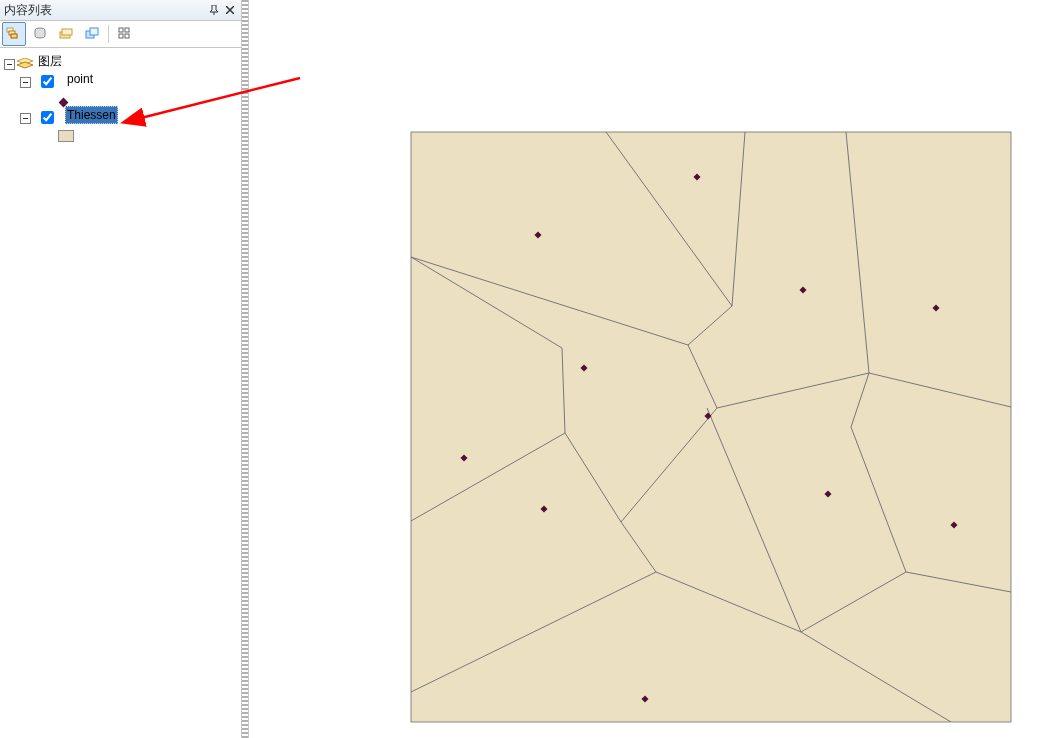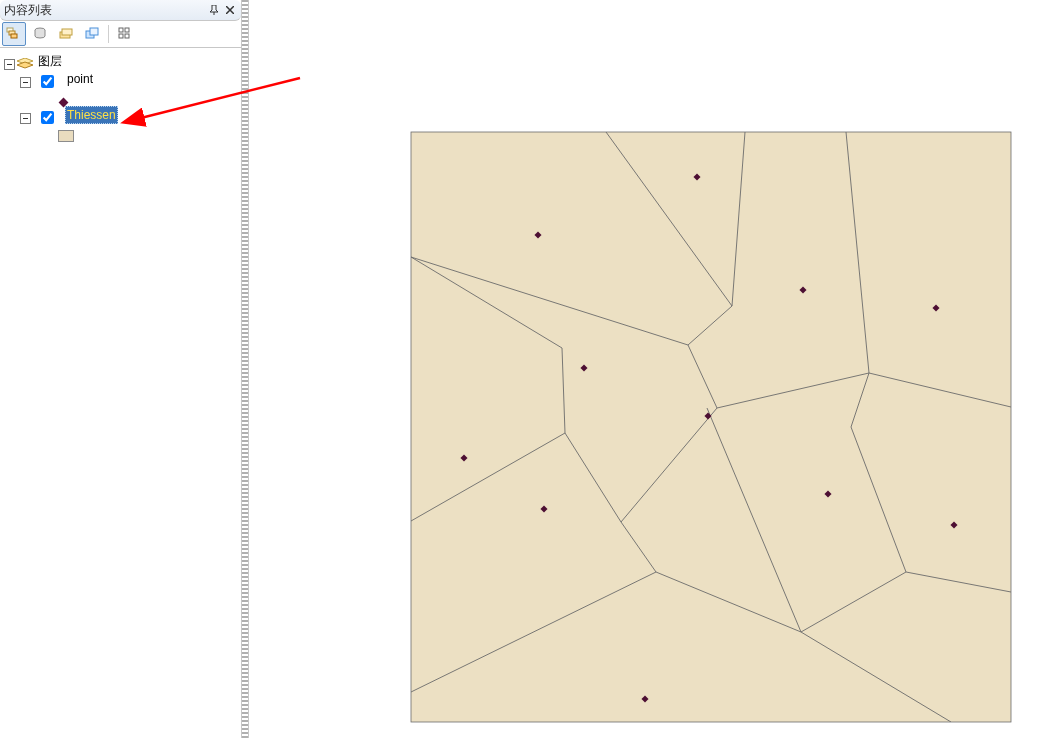--- a/index.html
+++ b/index.html
@@ -28,21 +28,20 @@
   }
   .toc-titlebar {
     height: 20px;
     line-height: 20px;
     background: linear-gradient(#f5f8fc, #e5ecf5);
     border-bottom: 1px solid #c7c7c7;
     display: flex;
     align-items: center;
     padding: 0 4px;
     color: #2a2a2a;
-    border-radius: 6px;
   }
   .toc-title {
     flex: 1;
     white-space: nowrap;
     overflow: hidden;
   }
   .toc-titlebar .pin-icon,
   .toc-titlebar .close-icon {
     width: 14px;
     height: 14px;
@@ -140,21 +139,21 @@
     height: 10px;
     background: #e9dcbf;
     border: 1px solid #8c8c8c;
     display: inline-block;
   }
   .layer-label {
     padding: 0 2px;
   }
   .layer-label.selected {
     background: #3a74b8;
-    color: #fde047;
+    color: #000000;
     outline: 1px dotted #b7d4f1;
     outline-offset: -1px;
   }
   
   .ind-0 { padding-left: 2px; }
   .ind-1 { padding-left: 18px; gap: 8px; }
   .ind-2 { padding-left: 56px; }
   
   .toc-splitter {
     width: 6px;

